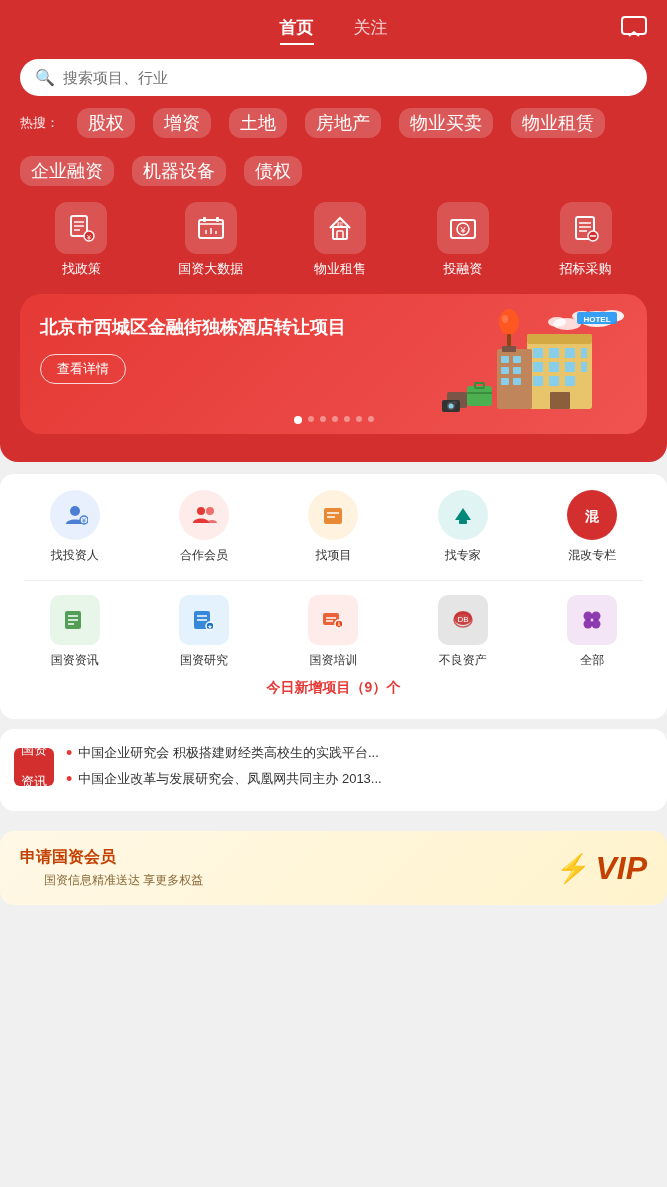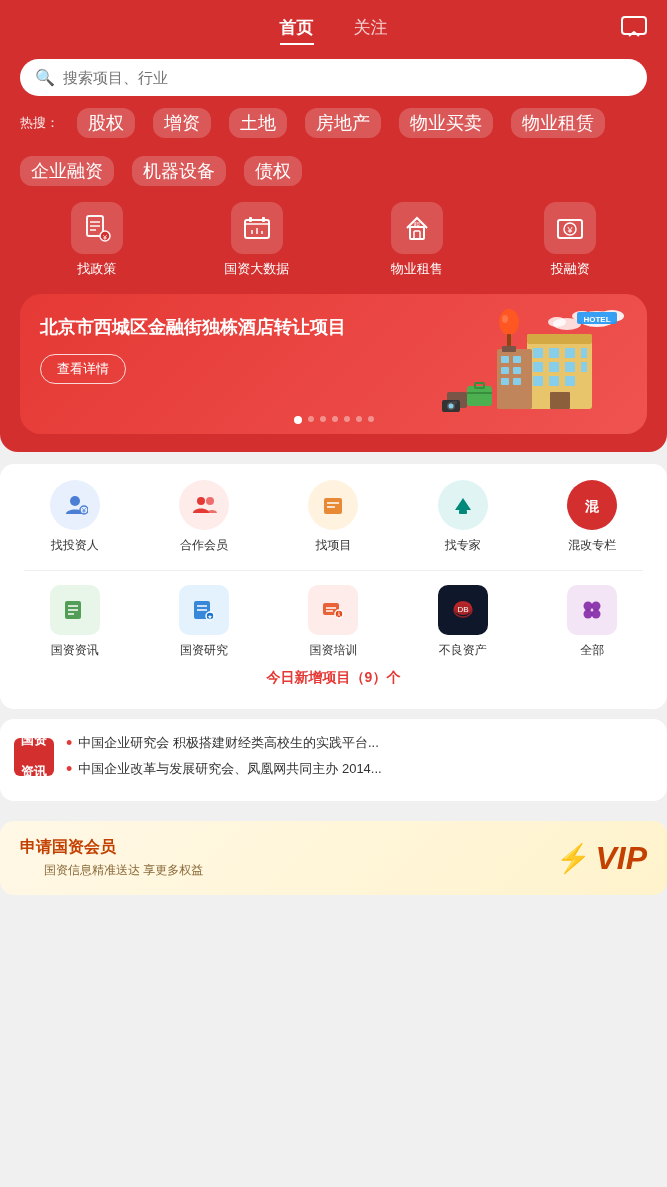--- a/index.html
+++ b/index.html
@@ -14,21 +14,21 @@
     }
     .app-container {
       width: 667px;
       background: #f0f0f0;
       overflow: hidden;
     }
 
     
     .header {
       background: #d32f2f;
-      padding: 16px 20px 2px;
+      padding: 16px 20px 12px;
       border-radius: 0 0 18px 18px;
     }
     .header-nav {
       display: flex;
       justify-content: center;
       align-items: center;
       position: relative;
       margin-bottom: 14px;
     }
     .nav-tabs {
@@ -247,21 +247,21 @@
       height: 50px;
       border-radius: 10px;
       display: flex;
       align-items: center;
       justify-content: center;
       font-size: 20px;
     }
     .ri-green { background: #e8f5e9; color: #388e3c; }
     .ri-blue { background: #e3f2fd; color: #1976d2; }
     .ri-orange { background: #fdecea; color: #e64a19; }
-    .ri-red { background: #0f172a; color: #c62828; }
+    .ri-red { background: #e5e5e5; color: #c62828; }
     .ri-purple { background: #f3e5f5; color: #7b1fa2; }
     .res-label {
       font-size: 12px;
       color: #333;
     }
 
     
     .today-bar {
       text-align: center;
       color: #e53935;
@@ -426,20 +426,33 @@
       <div class="quick-nav-item">
         <div class="quick-icon-box">
           <svg width="30" height="28" viewBox="0 0 30 28" fill="none">
             <rect x="3" y="6" width="24" height="18" rx="2" fill="none" stroke="white" stroke-width="2"></rect>
             <circle cx="15" cy="15" r="6" fill="none" stroke="white" stroke-width="1.5"></circle>
             <text x="15" y="19" text-anchor="middle" font-size="9" fill="white">¥</text>
           </svg>
         </div>
         <span class="quick-nav-label">投融资</span>
       </div>
+      <div class="quick-nav-item">
+        <div class="quick-icon-box">
+          <svg width="28" height="28" viewBox="0 0 28 28" fill="none">
+            <rect x="4" y="3" width="18" height="22" rx="2" fill="none" stroke="white" stroke-width="2"></rect>
+            <line x1="7" y1="9" x2="19" y2="9" stroke="white" stroke-width="1.5"></line>
+            <line x1="7" y1="13" x2="19" y2="13" stroke="white" stroke-width="1.5"></line>
+            <line x1="7" y1="17" x2="15" y2="17" stroke="white" stroke-width="1.5"></line>
+            <circle cx="21" cy="22" r="5" fill="#d32f2f" stroke="white" stroke-width="1.5"></circle>
+            <line x1="18" y1="22" x2="24" y2="22" stroke="white" stroke-width="1.5"></line>
+          </svg>
+        </div>
+        <span class="quick-nav-label">招标采购</span>
+      </div>
     </div>
 
     <div class="banner-section">
       <div class="banner-title">北京市西城区金融街独栋酒店转让项目</div>
       <div class="banner-btn">查看详情</div>
       
       <div class="banner-image">
         <svg class="building-illustration" viewBox="0 0 200 120" xmlns="http://www.w3.org/2000/svg">
 
           <ellipse cx="160" cy="15" rx="18" ry="8" fill="white" opacity="0.9"></ellipse>
@@ -619,32 +632,32 @@
         <span class="res-label">全部</span>
       </div>
     </div>
 
     <div class="today-bar">今日新增项目（9）个</div>
   </div>
 
   <div class="news-section">
     <div class="news-items">
       <div class="news-item" style="padding-top:12px; align-items:center;">
-        <div style="display:flex;flex-direction:column;align-items:center;justify-content:center;background:#d32f2f;color:white;font-weight:700;width:40px;height:38px;border-radius:6px;line-height:1.3;flex-shrink:0;font-size:13px;gap:15px;">
+        <div style="display:flex;flex-direction:column;align-items:center;justify-content:center;background:#d32f2f;color:white;font-weight:400;width:40px;height:38px;border-radius:6px;line-height:1.3;flex-shrink:0;font-size:13px;gap:15px;">
           <span>国资</span>
           <span>资讯</span>
         </div>
         <div style="flex:1;">
           <div class="news-item" style="border:none;padding:2px 0 2px 6px;">
             <span class="news-dot">•</span>
             <span class="news-text">中国企业研究会 积极搭建财经类高校生的实践平台...</span>
           </div>
           <div class="news-item" style="border:none;padding:2px 0 2px 6px;">
             <span class="news-dot">•</span>
-            <span class="news-text">中国企业改革与发展研究会、凤凰网共同主办 2014...</span>
+            <span class="news-text">中国企业改革与发展研究会、凤凰网共同主办 2013...</span>
           </div>
         </div>
       </div>
     </div>
   </div>
 
   <div style="height:10px;"></div>
   <div class="vip-banner">
     <div class="vip-left">
       <div class="vip-title">申请国资会员</div>

